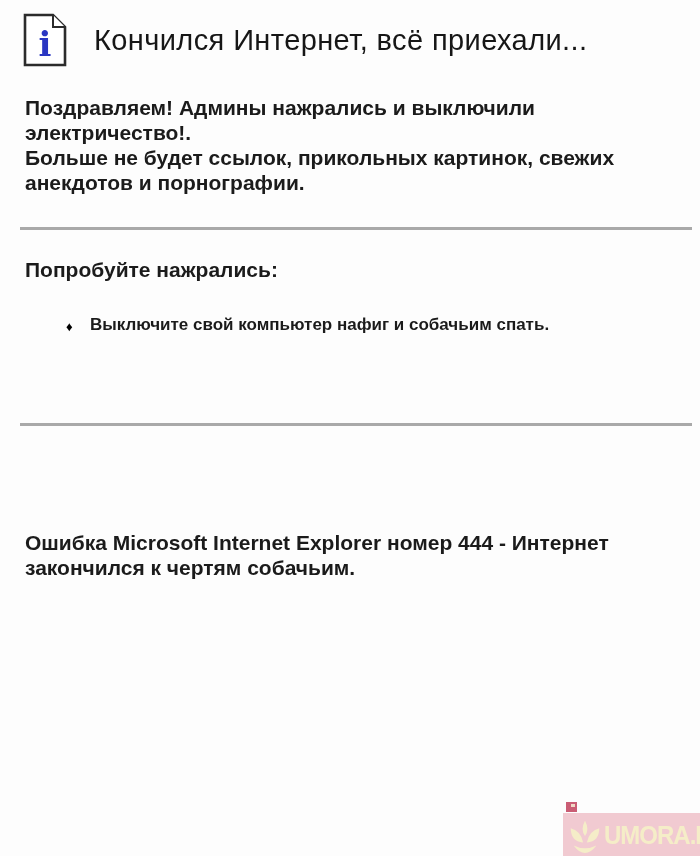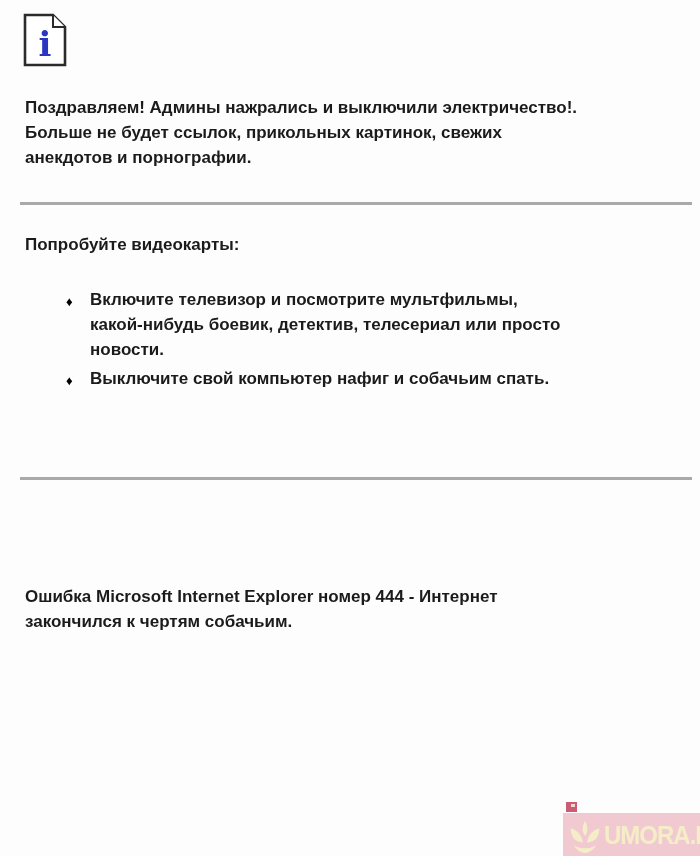--- a/index.html
+++ b/index.html
@@ -25,21 +25,21 @@
   .page-title {
     margin: 0;
     font-size: 29px;
     font-weight: 400;
     letter-spacing: 0.4px;
     color: #161616;
   }
 
   
   .bodytext {
-    font-size: 17px;
+    font-size: 21px;
     font-weight: bold;
     line-height: 25px;
     white-space: pre-line;
   }
   .intro { margin: 27px 30px 0 25px; }
 
   .rule {
     border: none;
     height: 3px;
     background: #a9a9a9;
@@ -117,34 +117,32 @@
 <body>
 
 <div class="header">
   <span class="doc-icon">
     <svg viewBox="0 0 46 56" xmlns="http://www.w3.org/2000/svg">
       <path d="M3 3 L31 3 L43 15 L43 53 L3 53 Z" fill="#ffffff" stroke="#2b2b2b" stroke-width="2.6" stroke-linejoin="miter"></path>
       <path d="M31 3 L31 15 L43 15" fill="#ffffff" stroke="#2b2b2b" stroke-width="2" stroke-linejoin="miter"></path>
       <text x="23" y="44" text-anchor="middle" font-family="DejaVu Serif, serif" font-size="34" font-weight="bold" fill="#2a36c2">i</text>
     </svg>
   </span>
+  <h1 class="page-title">Кончился Интернет, всё приехали...</h1>
 </div>
 
 <p class="bodytext intro">Поздравляем! Админы нажрались и выключили электричество!.
 Больше не будет ссылок, прикольных картинок, свежих
 анекдотов и порнографии.</p>
 
 <hr class="rule">
 
-<p class="bodytext try-heading">Попробуйте видеокарты:</p>
+<p class="bodytext try-heading">Попробуйте нажрались:</p>
 
 <ul class="suggestions">
-  <li>Включите телевизор и посмотрите мультфильмы,
-какой-нибудь боевик, детектив, телесериал или просто
-новости.</li>
   <li>Выключите свой компьютер нафиг и собачьим спать.</li>
 </ul>
 
 <hr class="rule rule-bottom">
 
 <p class="bodytext error-footer">Ошибка Microsoft Internet Explorer номер 444 - Интернет
 закончился к чертям собачьим.</p>
 
 <div class="watermark">
   <span class="wm-square"></span>

